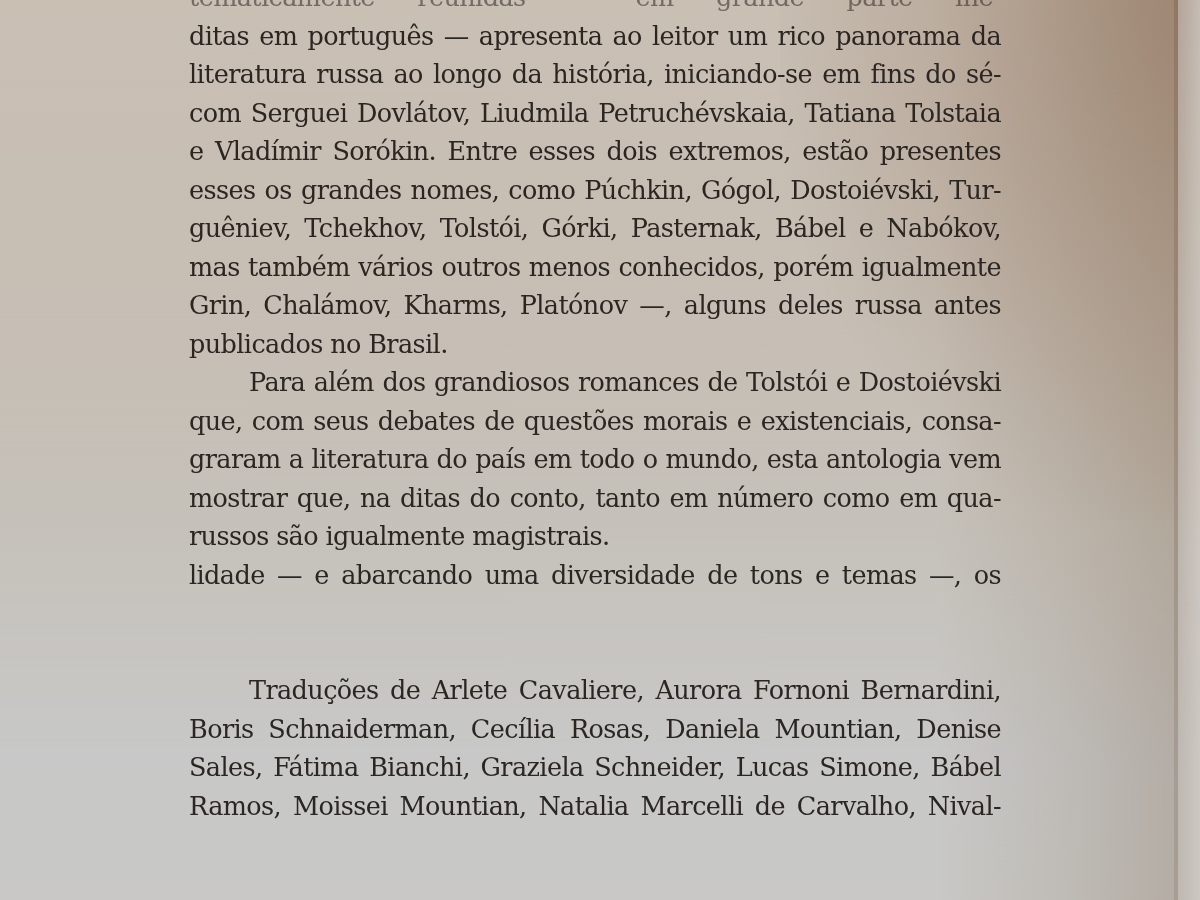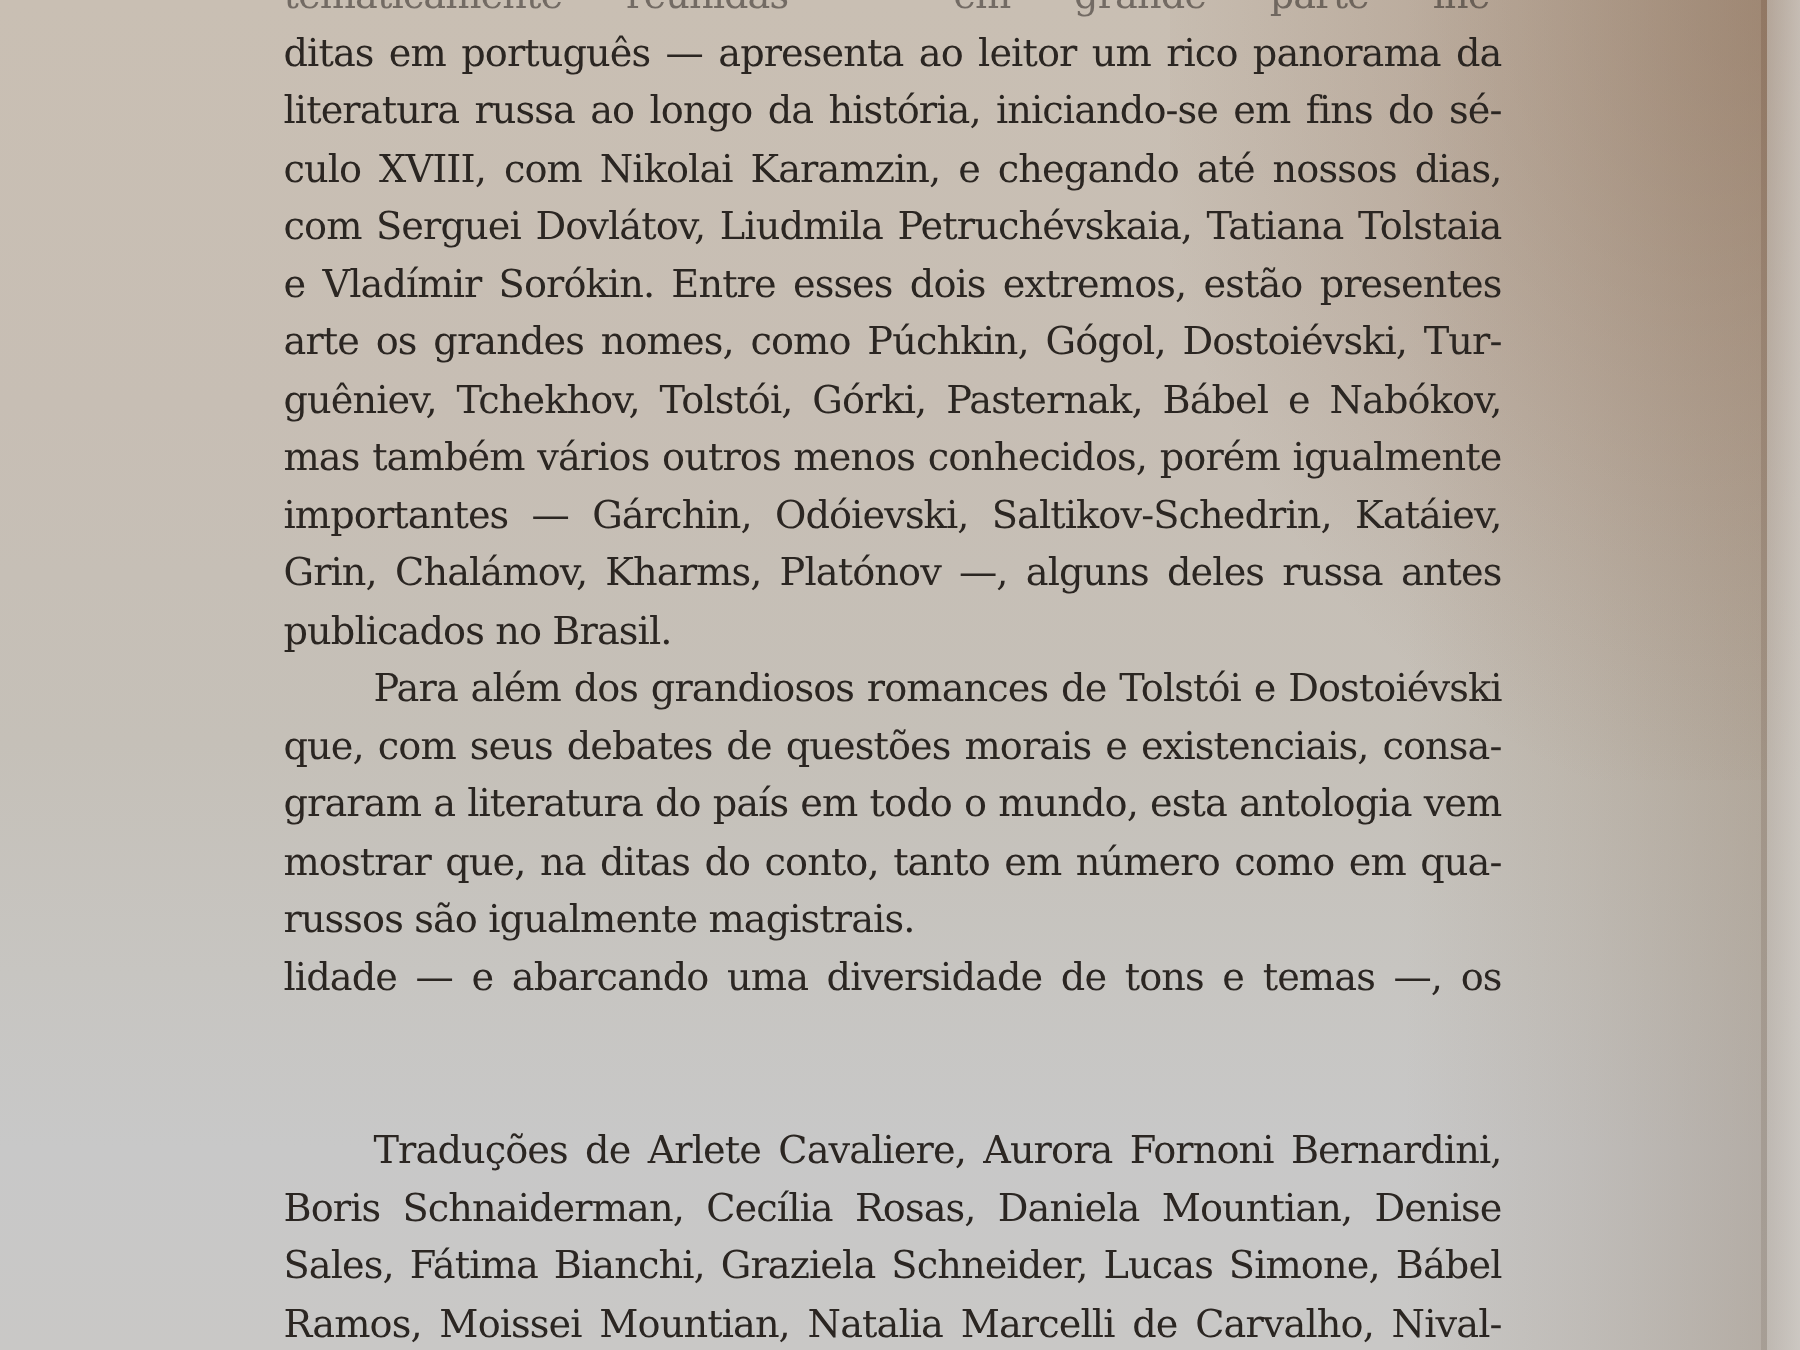--- a/index.html
+++ b/index.html
@@ -78,27 +78,25 @@
 <div class="warm-corner"></div>
 <div class="page-edge"></div>
 <div class="page-edge-2"></div>
 
 <div class="text-block">
 
   <div>
     <span class="line cut-line">tematicamente reunidas — em grande parte iné-</span>
     <span class="line">ditas em português — apresenta ao leitor um rico panorama da</span>
     <span class="line">literatura russa ao longo da história, iniciando-se em fins do sé-</span>
-    <span class="line">culo XVIII, com Nikolai Karamzin, e chegando até nossos dias,</span>
     <span class="line">com Serguei Dovlátov, Liudmila Petruchévskaia, Tatiana Tolstaia</span>
     <span class="line">e Vladímir Sorókin. Entre esses dois extremos, estão presentes</span>
-    <span class="line">arte os grandes nomes, como Púchkin, Gógol, Dostoiévski, Tur-</span>
+    <span class="line">esses os grandes nomes, como Púchkin, Gógol, Dostoiévski, Tur-</span>
     <span class="line">guêniev, Tchekhov, Tolstói, Górki, Pasternak, Bábel e Nabókov,</span>
     <span class="line">mas também vários outros menos conhecidos, porém igualmente</span>
-    <span class="line">importantes — Gárchin, Odóievski, Saltikov-Schedrin, Katáiev,</span>
     <span class="line">Grin, Chalámov, Kharms, Platónov —, alguns deles russa antes</span>
     <span class="line last">publicados no Brasil.</span>
   </div>
 
   <div>
     <span class="line indent">Para além dos grandiosos romances de Tolstói e Dostoiévski</span>
     <span class="line">que, com seus debates de questões morais e existenciais, consa-</span>
     <span class="line">graram a literatura do país em todo o mundo, esta antologia vem</span>
     <span class="line">mostrar que, na ditas do conto, tanto em número como em qua-</span>
     <span class="line last">russos são igualmente magistrais.</span>

